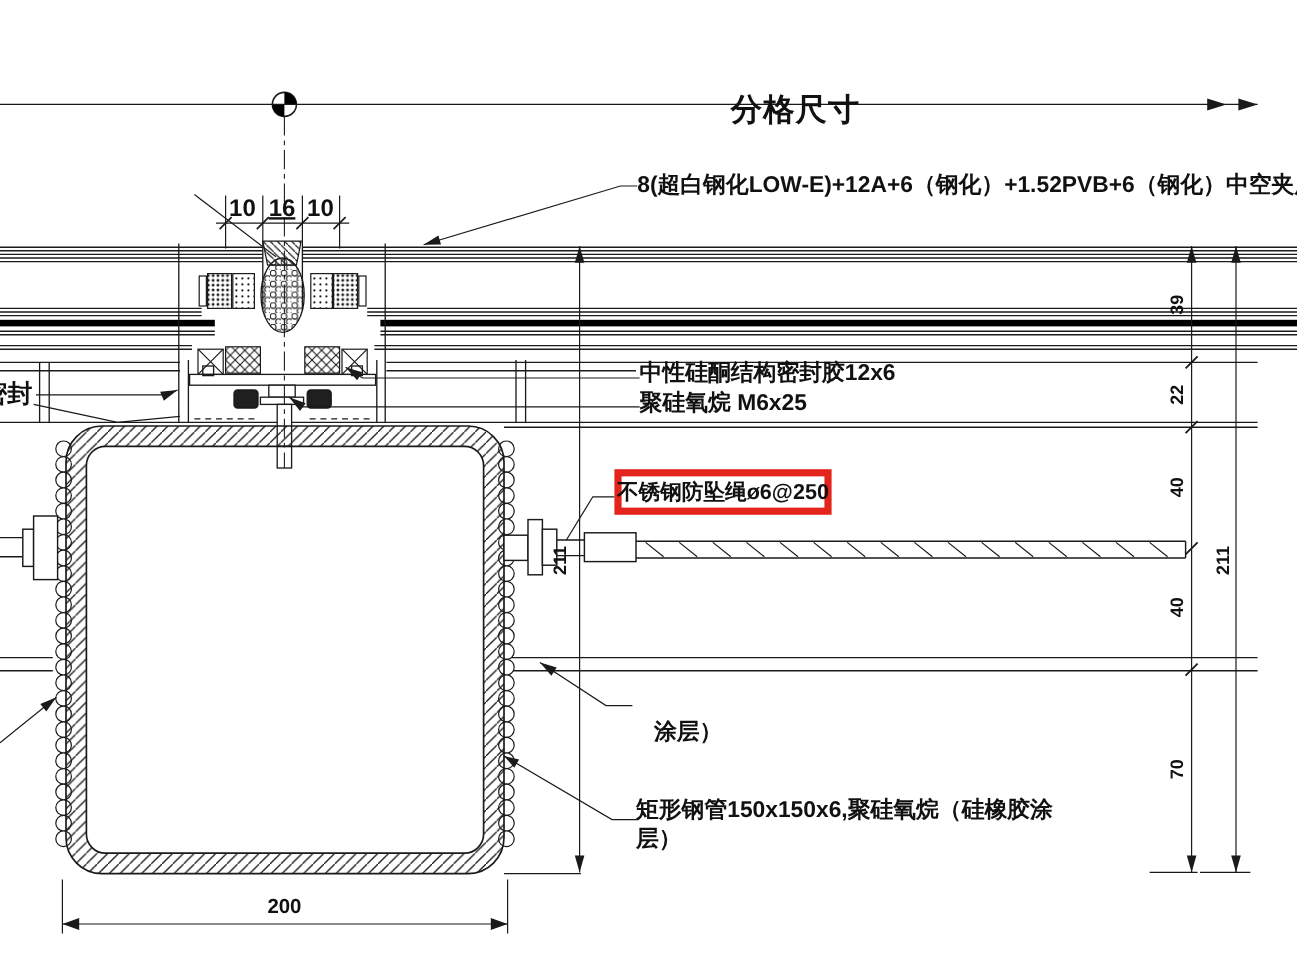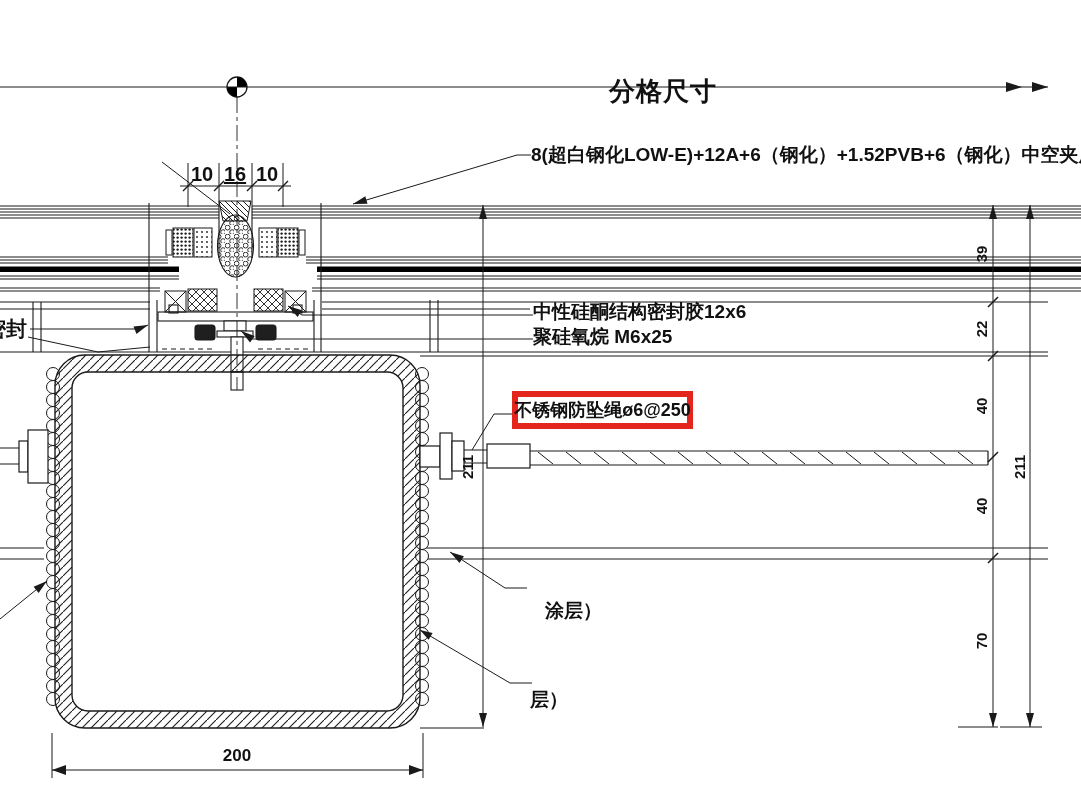--- a/index.html
+++ b/index.html
@@ -249,20 +249,21 @@
 <div class="lbl cn" style="left:533px;top:301px;">中性硅酮结构密封胶12x6</div>
 
 <div class="lbl cn" style="left:533px;top:326px;">聚硅氧烷 M6x25</div>
 
 <div id="hl-box" style="border-color: rgb(228, 37, 30);">
   <span>不锈钢防坠绳ø6@250</span>
 </div>
 
 <div class="lbl cn" style="left:527px;top:600px;margin-left:18px;">涂层）</div>
 
+<div class="lbl cn" style="left:530px;top:665px;">矩形钢管150x150x6,聚硅氧烷（硅橡胶涂</div>
 <div class="lbl cn" style="left:530px;top:689px;">层）</div>
 
 <div class="lbl cn" style="left:-15px;top:317px;font-size:21px;">密封</div>
 
 <div class="lbl dim" style="left:188px;top:163px;width:28px;text-align:center;">10</div>
 <div class="lbl dim" style="left:221px;top:163px;width:28px;text-align:center;text-decoration:underline;">16</div>
 <div class="lbl dim" style="left:253px;top:163px;width:28px;text-align:center;">10</div>
 
 <div class="lbl" style="left:214px;top:746px;width:46px;text-align:center;font-size:17px;">200</div>
 

